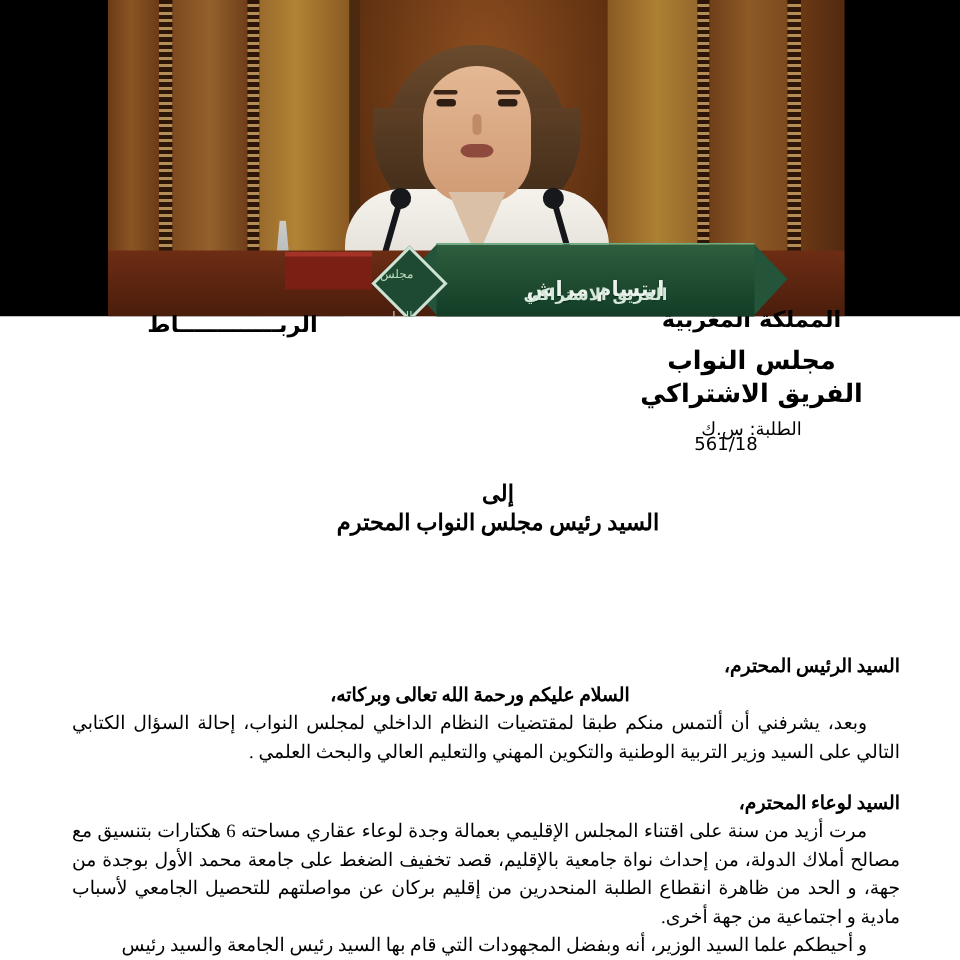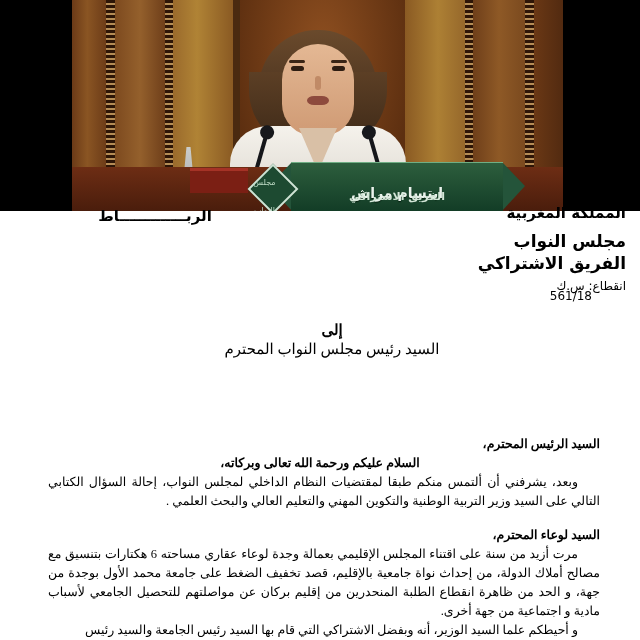--- a/index.html
+++ b/index.html
@@ -101,21 +101,21 @@
   }
 
   
   #document-region{
     position:absolute;left:0;top:211px;width:640px;height:429px;
     background:#ffffff;color:#000000;
   }
   .doc-inner{position:relative;width:640px;height:374px;}
 
   .hdr-right{
-    position:absolute;right:14px;top:-6px;width:250px;text-align:right;
+    position:absolute;right:14px;top:-6px;width:250px;text-align:center;
   }
   .kingdom{
     font-family:"DejaVu Sans","Liberation Sans",sans-serif;
     font-size:15px;font-weight:700;letter-spacing:0px;line-height:16px;
     height:17px;overflow:hidden;
   }
   .doc-date{
     font-family:"DejaVu Sans","Liberation Sans",sans-serif;
     font-size:14px;margin-top:4px;direction:rtl;
   }
@@ -137,21 +137,21 @@
     position:absolute;right:370px;top:-4px;width:230px;text-align:center;
     font-family:"DejaVu Sans","Liberation Sans",sans-serif;
     font-size:15px;font-weight:700;
   }
   .city .kash{letter-spacing:0;}
 
   .to-block{
     position:absolute;left:0;right:0;top:110px;text-align:center;padding-left:24px;
   }
   .to-word{font-size:15px;font-weight:700;line-height:18px;}
-  .to-line{font-size:15px;font-weight:400;line-height:20px;}
+  .to-line{font-size:15px;font-weight:700;line-height:20px;}
 
   .subject-block{
     position:absolute;right:40px;left:40px;top:170px;
     text-align:justify;direction:rtl;font-size:12.5px;line-height:19px;
   }
   .subject-label{font-weight:700;text-decoration:underline;}
   .subject-text{font-weight:700;}
 
   .salut{
     position:absolute;right:40px;left:40px;direction:rtl;
@@ -225,32 +225,32 @@
 
     <div class="city">
       <span class="kash">الربـــــــــــــاط</span>
     </div>
 
     <div class="hdr-right">
       <div class="kingdom">المملكة المغربية</div>
       <div class="chamber">مجلس النواب</div>
       <div class="group-name">الفريق الاشتراكي</div>
       <div class="ref">
-        <span>انقطاع: س.ك</span>
+        <span>الطلبة: س.ك</span>
         <span class="refnum">561/18</span>
       </div>
     </div>
 
     <div class="to-block">
       <div class="to-word">إلى</div>
       <div class="to-line">السيد رئيس مجلس النواب المحترم</div>
     </div>
 
 
     <div class="salut s2">السلام عليكم ورحمة الله تعالى وبركاته،</div>
     <div class="salut s1">السيد الرئيس المحترم،</div>
     <div class="para p-a">وبعد، يشرفني أن ألتمس منكم طبقا لمقتضيات النظام الداخلي لمجلس النواب، إحالة السؤال الكتابي التالي على السيد وزير التربية الوطنية والتكوين المهني والتعليم العالي والبحث العلمي .</div>
     <div class="salut s3">السيد لوعاء المحترم،</div>
     <div class="para p-b">مرت أزيد من سنة على اقتناء المجلس الإقليمي بعمالة وجدة لوعاء عقاري مساحته 6 هكتارات بتنسيق مع مصالح أملاك الدولة، من إحداث نواة جامعية بالإقليم، قصد تخفيف الضغط على جامعة محمد الأول بوجدة من جهة، و الحد من ظاهرة انقطاع الطلبة المنحدرين من إقليم بركان عن مواصلتهم للتحصيل الجامعي لأسباب مادية و اجتماعية من جهة أخرى.</div>
-    <div class="para p-c">و أحيطكم علما السيد الوزير، أنه وبفضل الاشتراكي التي قام بها السيد رئيس الجامعة والسيد رئيس</div>
+    <div class="para p-c">و أحيطكم علما السيد الوزير، أنه وبفضل المجهودات التي قام بها السيد رئيس الجامعة والسيد رئيس</div>
 
   </div>
 </div>
 
 </body></html>

